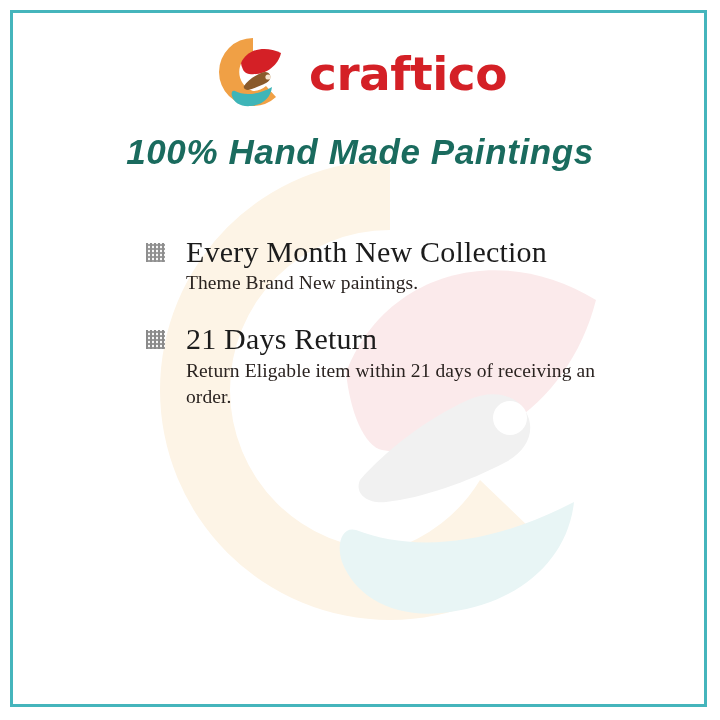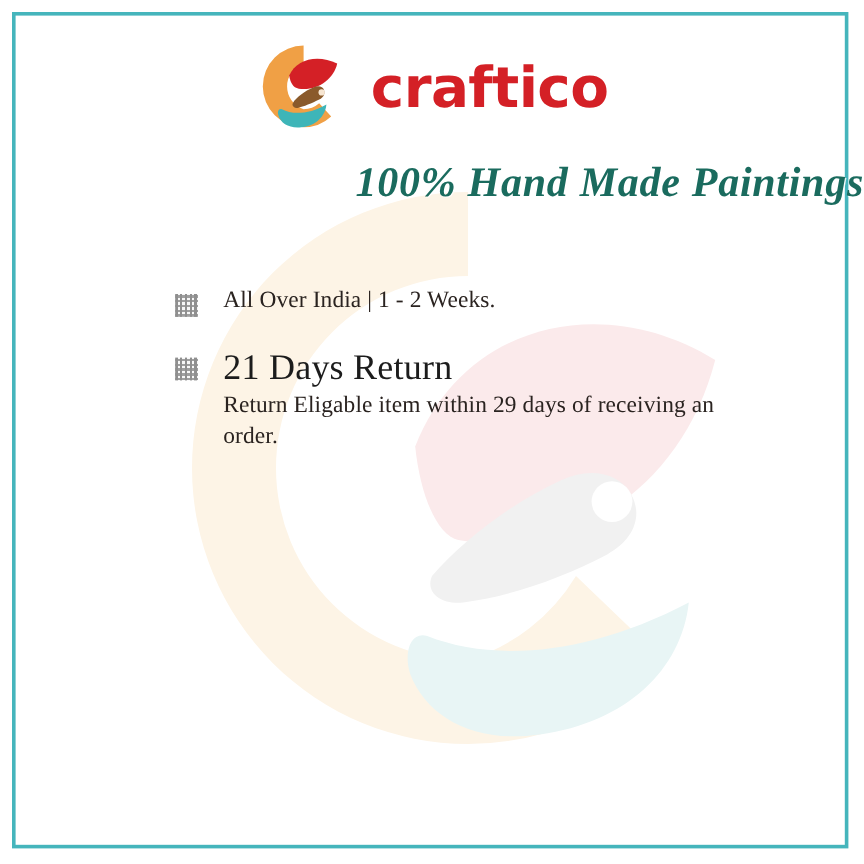--- a/index.html
+++ b/index.html
@@ -67,22 +67,22 @@
     line-height: 1;
     margin-top: 2px;
   }
 
   
   #headline {
     position: absolute;
     top: 132px;
     left: 0;
     width: 720px;
-    text-align: right;
-    font-family: Liberation Serif, serif;
+    text-align: center;
+    font-family: Liberation Sans, sans-serif;
     font-style: italic;
     font-weight: 700;
     font-size: 35px;
     letter-spacing: 0.6px;
     color: #1a6b5e;
     text-shadow: 1px 1px 0 rgba(255,255,255,0.85);
   }
 
   
   #features {
@@ -196,28 +196,32 @@
                C28 71 21 67 19 60
                C18 57 19 54 22 55 Z" fill="#3eb5b8"></path>
     </svg>
     <div id="logo-word">craftico</div>
   </div>
 
   <div id="headline">100% Hand Made Paintings</div>
 
   <div id="features">
 
-
-
     <div class="feature">
       <span class="bullet-icon"></span>
-      <div class="feature-sub">All Over India | 1 - 2 Weeks.</div>
+      <div class="feature-title">Every Month New Collection</div>
+      <div class="feature-sub">Theme Brand New paintings.</div>
+    </div>
+
+
+    <div class="feature">
+      <span class="bullet-icon"></span>
     </div>
 
     <div class="feature">
       <span class="bullet-icon"></span>
       <div class="feature-title">21 Days Return</div>
-      <div class="feature-sub">Return Eligable item within 29 days of receiving an order.</div>
+      <div class="feature-sub">Return Eligable item within 21 days of receiving an order.</div>
     </div>
 
   </div>
 
 </div>
 
 </body></html>

